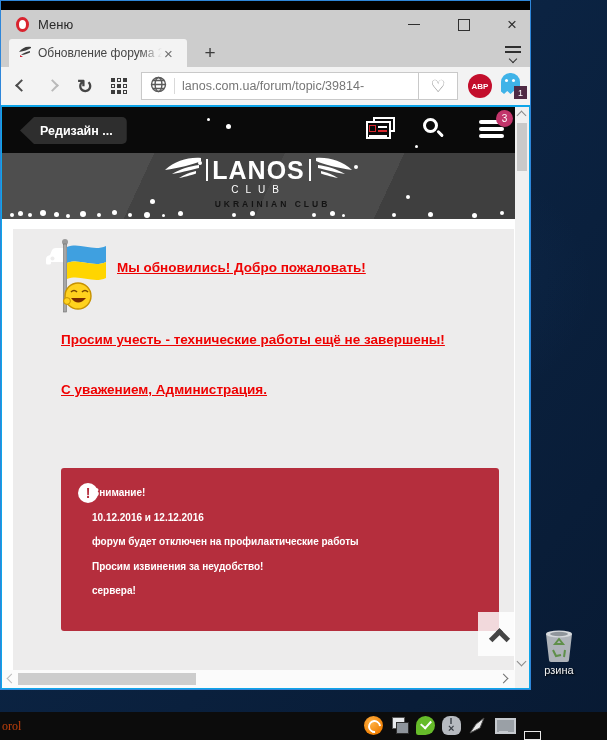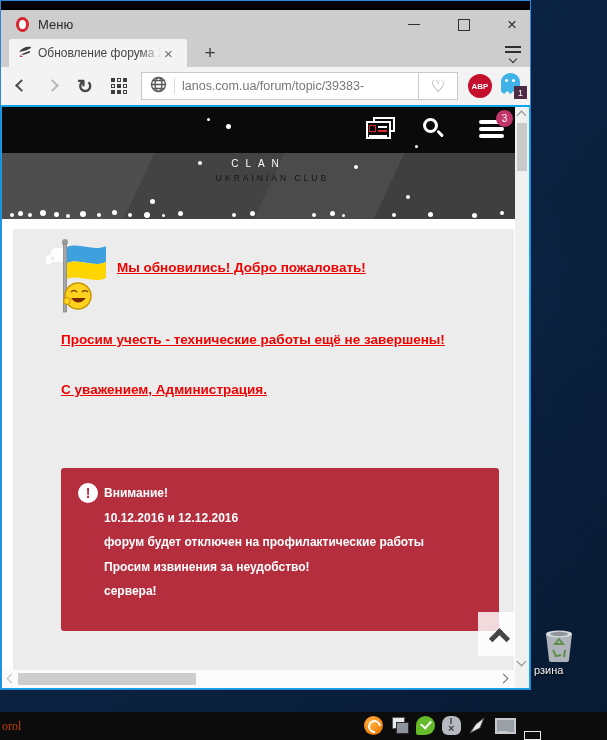--- a/index.html
+++ b/index.html
@@ -4,21 +4,21 @@
 <style>
   * { margin:0; padding:0; box-sizing:border-box; }
   html,body { width:607px; height:740px; overflow:hidden; }
   body { font-family:"Liberation Sans", sans-serif; position:relative;
          background:linear-gradient(130deg,#0e2c50 0%,#0b2342 45%,#081a33 100%); }
 
   
   .desktop-streak { position:absolute; left:0; top:0; width:607px; height:712px;
     background:radial-gradient(ellipse 500px 260px at 40% 40%, rgba(40,90,150,.25), transparent 70%); }
 
-  .recycle-bin { position:absolute; left:534px; top:626px; width:50px; }
+  .recycle-bin { position:absolute; left:534px; top:626px; width:50px; text-align:center; }
   .recycle-bin svg { display:block; margin:0 auto; }
   .recycle-bin .bin-label { color:#f2f2f2; font-size:11px; text-shadow:1px 1px 2px #000; margin-top:2px; }
 
   
   .taskbar { position:absolute; left:0; bottom:0; width:607px; height:28px; background:#0c0c0c; }
   .taskbar-label { position:absolute; left:2px; top:7px; color:#c2410c; font-size:12px;font-family:Liberation Serif, serif; }
   .tray { position:absolute; left:364px; top:4px; display:flex; gap:7px; align-items:center; }
   .tray-ic { width:19px; height:19px; position:relative; flex:none; }
   .ic-orange { border-radius:50%; background:radial-gradient(circle at 40% 35%, #ffb347, #ef7d00 75%); }
   .ic-orange::after { content:""; position:absolute; left:4px; top:4px; width:9px; height:9px;
@@ -112,40 +112,40 @@
   .menu-badge { position:absolute; left:494px; top:3px; width:17px; height:17px; border-radius:50%;
       color:#fff; font-size:10px; display:flex; align-items:center; justify-content:center; }
 
   .banner { position:absolute; left:0; top:46px; width:100%; height:66px; overflow:hidden;
       background:linear-gradient(115deg,#4e4e4e 0 28%,#434343 28% 52%,#4b4b4b 52% 74%,#3f3f3f 74%); }
   .logo-wrap { position:absolute; left:0; top:4px; width:100%; text-align:center; color:#fff; }
   .logo-row { display:flex; align-items:center; justify-content:center; gap:4px; }
   .logo-main { font-size:25px; font-weight:bold; letter-spacing:1px; line-height:1; }
   .logo-bar { width:2.5px; height:22px; background:#fff; }
   .logo-sub { font-size:10px; letter-spacing:7px; margin-top:1px; color:#fff; }
-  .logo-caption { font-size:8.5px; font-weight:normal; letter-spacing:3px; color:#141414; margin-top:4px;padding-left:28px; }
+  .logo-caption { font-size:8.5px; font-weight:bold; letter-spacing:3px; color:#141414; margin-top:4px;padding-left:28px; }
   .dot { position:absolute; background:#fff; border-radius:50%; }
 
   .page-body { position:absolute; left:0; top:112px; width:100%; height:452px; background:#fff; }
   .post-card { position:absolute; left:11px; top:10px; width:501px; height:442px; background:#edecec; }
 
   .car-icon { position:absolute; left:43px; top:139px; }
   .flag-emote { position:absolute; left:56px; top:131px; }
 
   .red-link { position:absolute; color:#ee0202; font-size:13.5px; font-weight:bold;
       text-decoration:underline; white-space:nowrap; }
   .link1 { left:115px; top:153px; }
   .link2 { left:59px;  top:225px; }
   .link3 { left:59px;  top:275px; }
 
   .alert { position:absolute; left:59px; top:361px; width:438px; height:163px;
       border-radius:3px; color:#fff; }
   .alert-icon { position:absolute; left:17px; top:15px; width:20px; height:20px; background:#fff;
       border-radius:50%; color:#b52e3d; font-weight:bold; font-size:14px; text-align:center; line-height:20px; }
-  .alert-lines { position:absolute; left:43px; top:13px; font-size:12px; font-weight:600; line-height:24.5px; }
+  .alert-lines { position:absolute; left:31px; top:13px; font-size:10px; font-weight:600; line-height:24.5px; }
 
   .scrolltop { position:absolute; left:476px; top:505px; width:43px; height:44px;
       background:rgba(255,255,255,.82); display:flex; align-items:center; justify-content:center; }
   .scrolltop b { width:15px; height:15px; border-left:5px solid #454545; border-top:5px solid #454545;
       transform:rotate(45deg) translate(3px,3px); }
 
   
   .v-scroll { position:absolute; right:0; top:0; width:14px; bottom:18px; background:#f0f0f0; }
   .v-scroll .up   { position:absolute; left:3px; top:5px;  width:7px; height:7px; border-left:1.8px solid #8a8a8a; border-bottom:1.8px solid #8a8a8a; transform:rotate(135deg); }
   .v-scroll .down { position:absolute; left:3px; bottom:5px; width:7px; height:7px; border-left:1.8px solid #8a8a8a; border-bottom:1.8px solid #8a8a8a; transform:rotate(-45deg); }
@@ -238,32 +238,33 @@
     </span>
     <div class="addressbox">
       <span class="globe">
         <svg width="17" height="17" viewBox="0 0 17 17" fill="none" stroke="#5a5a5a" stroke-width="1.4">
           <circle cx="8.5" cy="8.5" r="7"></circle>
             <ellipse cx="8.5" cy="8.5" rx="3.4" ry="7"></ellipse>
           <path d="M1.5 8.5 h14 M2.6 4.5 h11.8 M2.6 12.5 h11.8"></path>
         </svg>
       </span>
       <span class="addr-sep"></span>
-      <span class="addr-url">lanos.com.ua/forum/topic/39383-</span>
+      <span class="addr-url">lanos.com.ua/forum/topic/39814-</span>
     </div>
     <div class="heartbox">♡</div>
     <span class="ext-abp">ABP</span>
     <span class="ext-ghost"></span>
     <span class="ext-badge">1</span>
   </div>
 
   <div class="win-page">
     <div class="page-content">
 
       <div class="forum-header">
+        <div class="topic-btn">Редизайн ...</div>
         <div class="news-icon">
           <span class="pg2"></span>
             <span class="pg1"></span>
             <span class="rd"></span>
           <span class="l1"></span>
             <span class="l2"></span>
             <span class="l3"></span>
         </div>
         <div class="search-icon"></div>
         <div class="burger">
@@ -272,21 +273,40 @@
             <i></i>
           </div>
         <div class="menu-badge" style="background:#c2356b;">3</div>
         <span class="dot" style="left:205px;top:11px;width:3px;height:3px;"></span>
         <span class="dot" style="left:224px;top:17px;width:5px;height:5px;"></span>
         <span class="dot" style="left:413px;top:38px;width:3px;height:3px;"></span>
       </div>
 
       <div class="banner">
         <div class="logo-wrap">
-          <div class="logo-sub">CLAN</div>
+          <div class="logo-row">
+            <span>
+              <svg width="38" height="22" viewBox="0 0 38 22">
+                <path d="M37 1 C24 0 11 4 1 13 C15 11 28 8 37 4 Z" fill="#fff"></path>
+                <path d="M35 8 C26 9 16 12 8 17 C20 15 29 12.5 35 11 Z" fill="#fff"></path>
+                <path d="M32 14 C26 15.5 20 17.5 15 21 C23 19.5 29 17.5 32 16.5 Z" fill="#fff"></path>
+              </svg>
+            </span>
+            <span class="logo-bar"></span>
+            <span class="logo-main">LANOS</span>
+            <span class="logo-bar"></span>
+            <span style="transform:scaleX(-1);display:inline-block;">
+              <svg width="38" height="22" viewBox="0 0 38 22">
+                <path d="M37 1 C24 0 11 4 1 13 C15 11 28 8 37 4 Z" fill="#fff"></path>
+                <path d="M35 8 C26 9 16 12 8 17 C20 15 29 12.5 35 11 Z" fill="#fff"></path>
+                <path d="M32 14 C26 15.5 20 17.5 15 21 C23 19.5 29 17.5 32 16.5 Z" fill="#fff"></path>
+              </svg>
+            </span>
+          </div>
+          <div class="logo-sub">CLUB</div>
           <div class="logo-caption">UKRAINIAN CLUB</div>
         </div>
         <span class="dot" style="left:8px;top:60px;width:4px;height:4px;"></span>
         <span class="dot" style="left:16px;top:58px;width:5px;height:5px;"></span>
         <span class="dot" style="left:26px;top:60px;width:4px;height:4px;"></span>
         <span class="dot" style="left:38px;top:57px;width:6px;height:6px;"></span>
         <span class="dot" style="left:52px;top:59px;width:5px;height:5px;"></span>
         <span class="dot" style="left:64px;top:61px;width:4px;height:4px;"></span>
         <span class="dot" style="left:78px;top:58px;width:6px;height:6px;"></span>
         <span class="dot" style="left:95px;top:60px;width:4px;height:4px;"></span>

